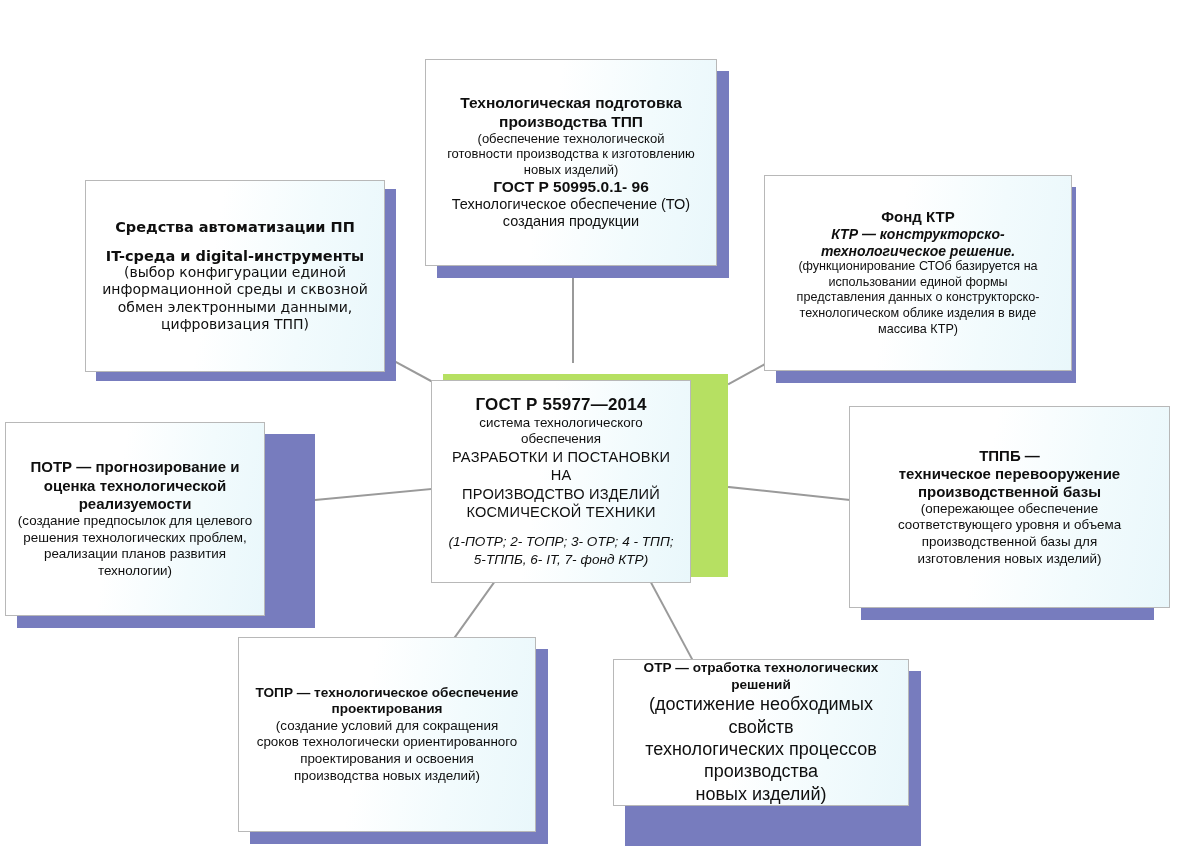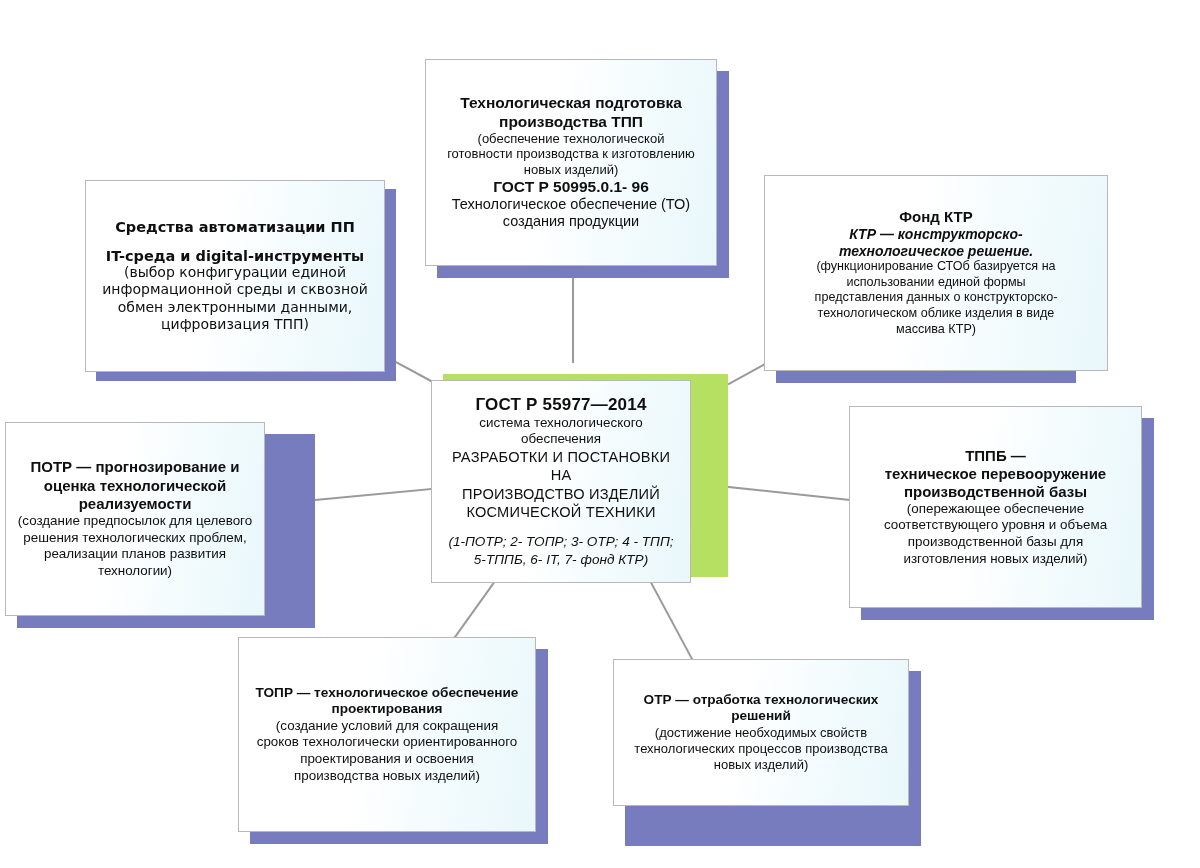--- a/index.html
+++ b/index.html
@@ -65,56 +65,56 @@
 
   
   #n-auto{left:85px;top:180px;width:300px;height:192px;
           font-family:"DejaVu Sans",sans-serif;}
   #n-auto .ttl{font-size:14.5px;}
   #n-auto .ttl2{font-size:14.5px;font-weight:bold;}
   #n-auto .sub{font-size:14px;line-height:1.22;}
   #s-auto{left:96px;top:189px;width:300px;height:192px;}
 
   
-  #n-ktr{left:764px;top:175px;width:344px;height:196px;}
+  #n-ktr{left:764px;top:175px;width:308px;height:196px;}
   #n-ktr .ttl{font-size:15px;}
   #n-ktr .ital{font-size:14px;}
   #n-ktr .sub{font-size:12.6px;line-height:1.25;}
   #s-ktr{left:776px;top:187px;width:300px;height:196px;}
 
   
   #n-core{left:431px;top:380px;width:260px;height:203px;}
   #n-core .ttl{font-size:17px;letter-spacing:.2px;}
   #n-core .sub{font-size:13.4px;line-height:1.25;}
   #n-core .sub.caps{font-size:14.6px;letter-spacing:.2px;}
   #n-core .ital{font-size:13.6px;font-weight:normal;font-style:italic;line-height:1.3;}
   #s-core{left:443px;top:374px;width:285px;height:203px;}
 
   
   #n-potr{left:5px;top:422px;width:260px;height:194px;}
   #n-potr .ttl{font-size:15px;line-height:1.22;}
   #n-potr .sub{font-size:13.4px;line-height:1.24;}
   #s-potr{left:17px;top:434px;width:298px;height:194px;}
 
   
-  #n-tppb{left:849px;top:406px;width:293px;height:202px;text-align:center;}
+  #n-tppb{left:849px;top:406px;width:321px;height:202px;text-align:center;}
   #n-tppb .ttl{font-size:15px;line-height:1.2;}
   #n-tppb .sub{font-size:13.4px;line-height:1.24;}
   #s-tppb{left:861px;top:418px;width:293px;height:202px;}
 
   
   #n-topr{left:238px;top:637px;width:298px;height:195px;}
   #n-topr .ttl{font-size:13.6px;line-height:1.22;}
   #n-topr .sub{font-size:13.4px;line-height:1.24;}
   #s-topr{left:250px;top:649px;width:298px;height:195px;}
 
   
   #n-otr{left:613px;top:659px;width:296px;height:147px;}
   #n-otr .ttl{font-size:13.6px;line-height:1.22;}
-  #n-otr .sub{font-size:13px;line-height:1.24;}
+  #n-otr .sub{font-size:18px;line-height:1.24;}
   #s-otr{left:625px;top:671px;width:296px;height:175px;}
 </style>
 </head>
 <body>
 
 <div id="stage">
 
   <svg id="links" viewBox="0 0 1200 868" width="1200" height="868">
     <g stroke="#9a9a9a" stroke-width="2" fill="none" stroke-linecap="square">
       <line x1="573" y1="362" x2="573" y2="278"></line>

